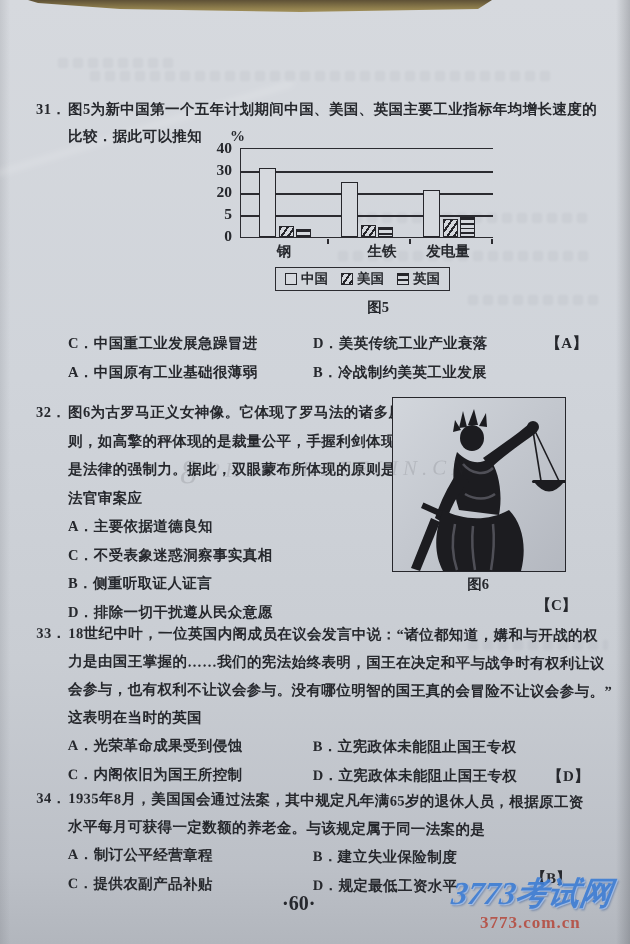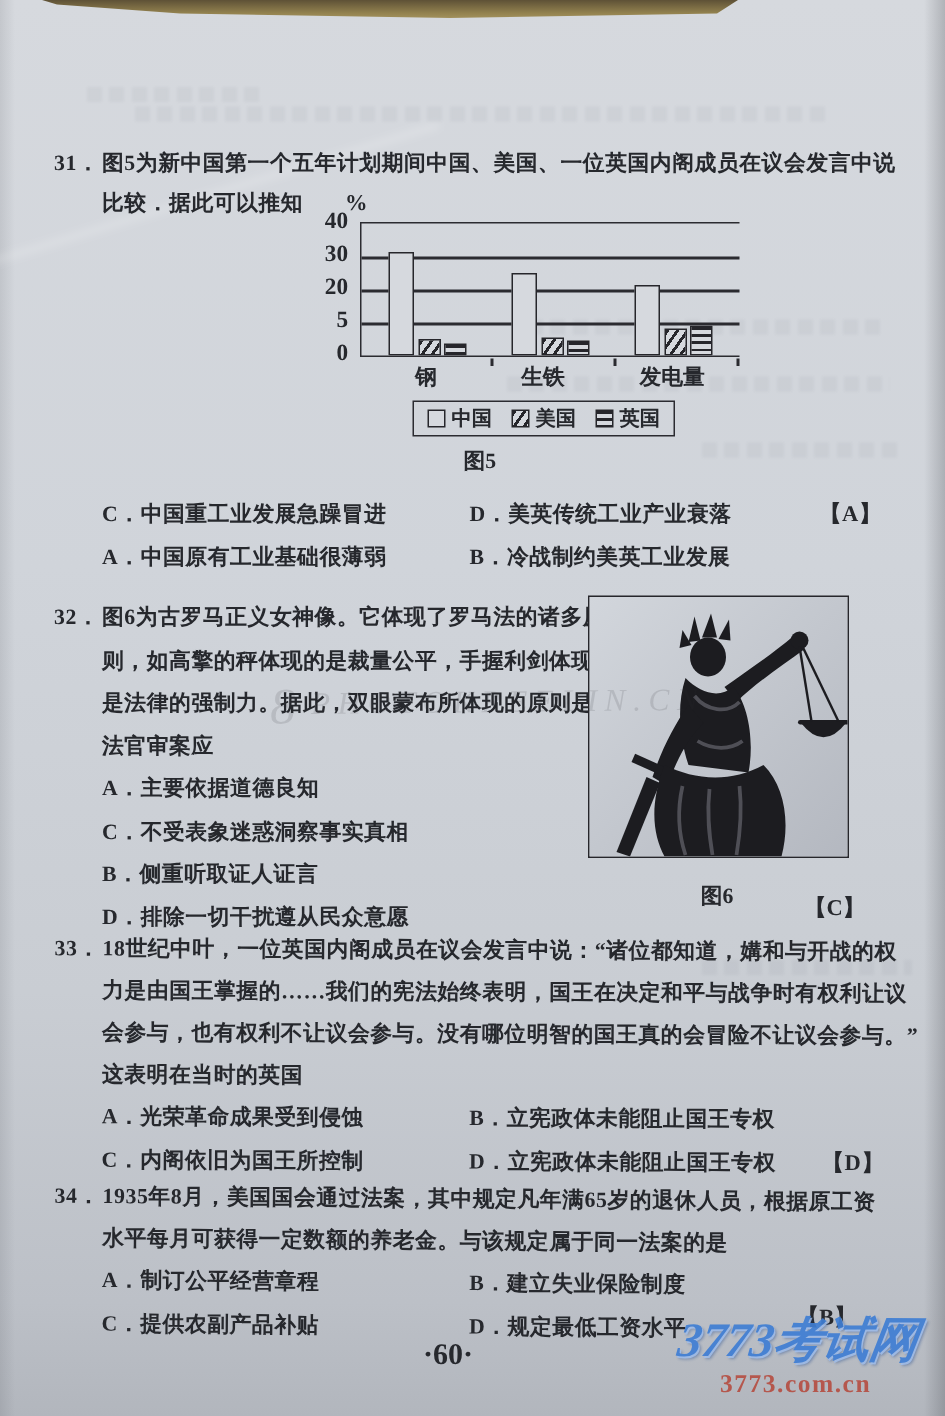--- a/index.html
+++ b/index.html
@@ -56,25 +56,25 @@
   .bar{position:absolute;bottom:0;box-sizing:border-box;border:1.6px solid #26262b;background-color:#d6d9de;}
   .sw-diag{background-image:repeating-linear-gradient(125deg,#26262b 0 2px,rgba(0,0,0,0) 2px 5.5px);}
   .sw-horiz{background-image:repeating-linear-gradient(180deg,#26262b 0 1.8px,rgba(0,0,0,0) 1.8px 4.8px);}
   .xtick{position:absolute;bottom:-7px;width:2px;height:5px;background:#2b2b30;}
   .chart-xlabels{position:absolute;left:40px;top:112px;width:252px;height:20px;}
   .xcat{position:absolute;transform:translateX(-50%);font-size:14.5px;font-weight:600;white-space:nowrap;}
   .chart-legend{position:absolute;left:75px;top:137px;display:flex;gap:13px;align-items:flex-start;
         border:1.7px solid #2b2b30;padding:2px 9px;height:18px;}
   .leg-item{display:flex;align-items:center;gap:4px;font-size:13.5px;font-weight:600;}
   .sw{display:inline-block;width:12px;height:12px;box-sizing:border-box;border:1.6px solid #26262b;background-color:#d6d9de;}
-  .chart-caption{position:absolute;left:109px;top:168px;width:80px;text-align:left;font-size:14.5px;font-weight:600;}
+  .chart-caption{position:absolute;left:109px;top:168px;width:80px;text-align:right;font-size:14.5px;font-weight:600;}
   
   .fig6{position:absolute;left:392px;top:397px;width:176px;}
   .fig6-frame{width:172px;height:173px;border:1.8px solid #26262b;background:#c9cdd3;}
-  .fig6-caption{width:172px;text-align:center;font-size:14.5px;font-weight:600;margin-top:16px;}
+  .fig6-caption{width:172px;text-align:center;font-size:14.5px;font-weight:600;margin-top:3px;}
   
   .pagenum{position:absolute;left:282px;top:892px;font-size:20px;font-weight:600;}
   .wm-photo{position:absolute;left:180px;top:451px;width:430px;font-size:21px;font-style:italic;
         letter-spacing:5px;color:#2c2c32;opacity:.13;transform:rotate(-.6deg);white-space:nowrap;}
   .wm-photo .big8{font-size:34px;vertical-align:-6px;letter-spacing:0;}
   .wm-site{position:absolute;left:452px;top:872px;width:200px;text-align:left;}
   .wm-site-name{font-size:32px;font-weight:bold;font-style:italic;letter-spacing:0px;
         color:#3f7ed4;transform:skewX(-8deg);text-shadow:1px 1px 0 rgba(160,190,235,.9),2px 2px 2px rgba(30,70,140,.45);
         opacity:.92;white-space:nowrap;}
   .wm-site-url{font-size:17px;font-weight:bold;letter-spacing:1px;color:#b5473a;opacity:.85;
@@ -91,21 +91,21 @@
   <div class="crease"></div>
   <div class="bleed b1"></div>
   <div class="bleed b2"></div>
   <div class="bleed b3"></div>
   <div class="bleed b4"></div>
   <div class="bleed b5"></div>
   <div class="bleed b6"></div>
 
   <div class="q q31">
     <div class="line">
-      <span class="num">31．</span><span>图5为新中国第一个五年计划期间中国、美国、一位英国内阁成员在议会发言中说</span>
+      <span class="num">31．</span><span>图5为新中国第一个五年计划期间中国、美国、英国主要工业指标年均增长速度的</span>
     </div>
     <div class="line cont">比较．据此可以推知</div>
   </div>
 
   <div class="chart">
     <div class="chart-unit">%</div>
     <div class="chart-yticks">
         <div class="ytick-label" style="top: 96px;">0</div>
         <div class="ytick-label" style="top: 74px;">5</div>
         <div class="ytick-label" style="top: 52px;">20</div>
@@ -124,21 +124,21 @@
         <div class="bar sw-diag" style="left: 120px; width: 15px; height: 12.1px;"></div>
         <div class="bar sw-horiz" style="left: 137px; width: 15px; height: 9.9px;"></div>
         <div class="xtick" style="left: 168px;"></div>
         <div class="bar" style="left: 182px; width: 17px; height: 47.3px;"></div>
         <div class="bar sw-diag" style="left: 202px; width: 15px; height: 17.6px;"></div>
         <div class="bar sw-horiz" style="left: 219px; width: 15px; height: 19.8px;"></div>
         <div class="xtick" style="left: 250px;"></div>
       </div>
     <div class="chart-xlabels">
         <div class="xcat" style="left: 44px;">钢</div>
-        <div class="xcat" style="left: 122px; text-align: right;">生铁</div>
+        <div class="xcat" style="left: 142px; text-align: right;">生铁</div>
         <div class="xcat" style="left: 208px; text-align: right;">发电量</div>
       </div>
     <div class="chart-legend">
         <div class="leg-item">
           <span class="sw"></span>
           <span>中国</span>
         </div>
         <div class="leg-item">
           <span class="sw sw-diag"></span>
           <span>美国</span>

